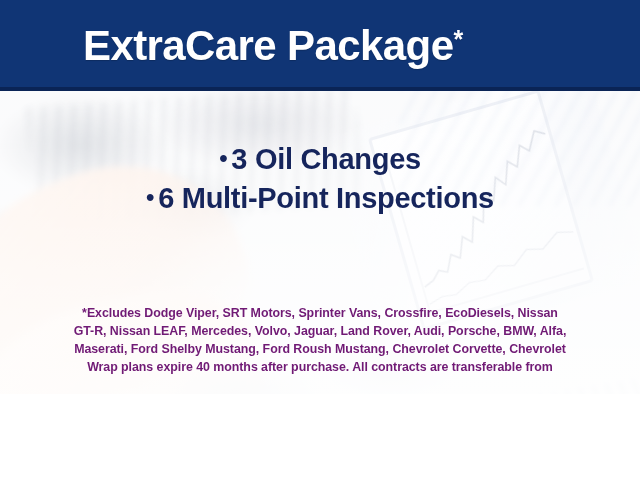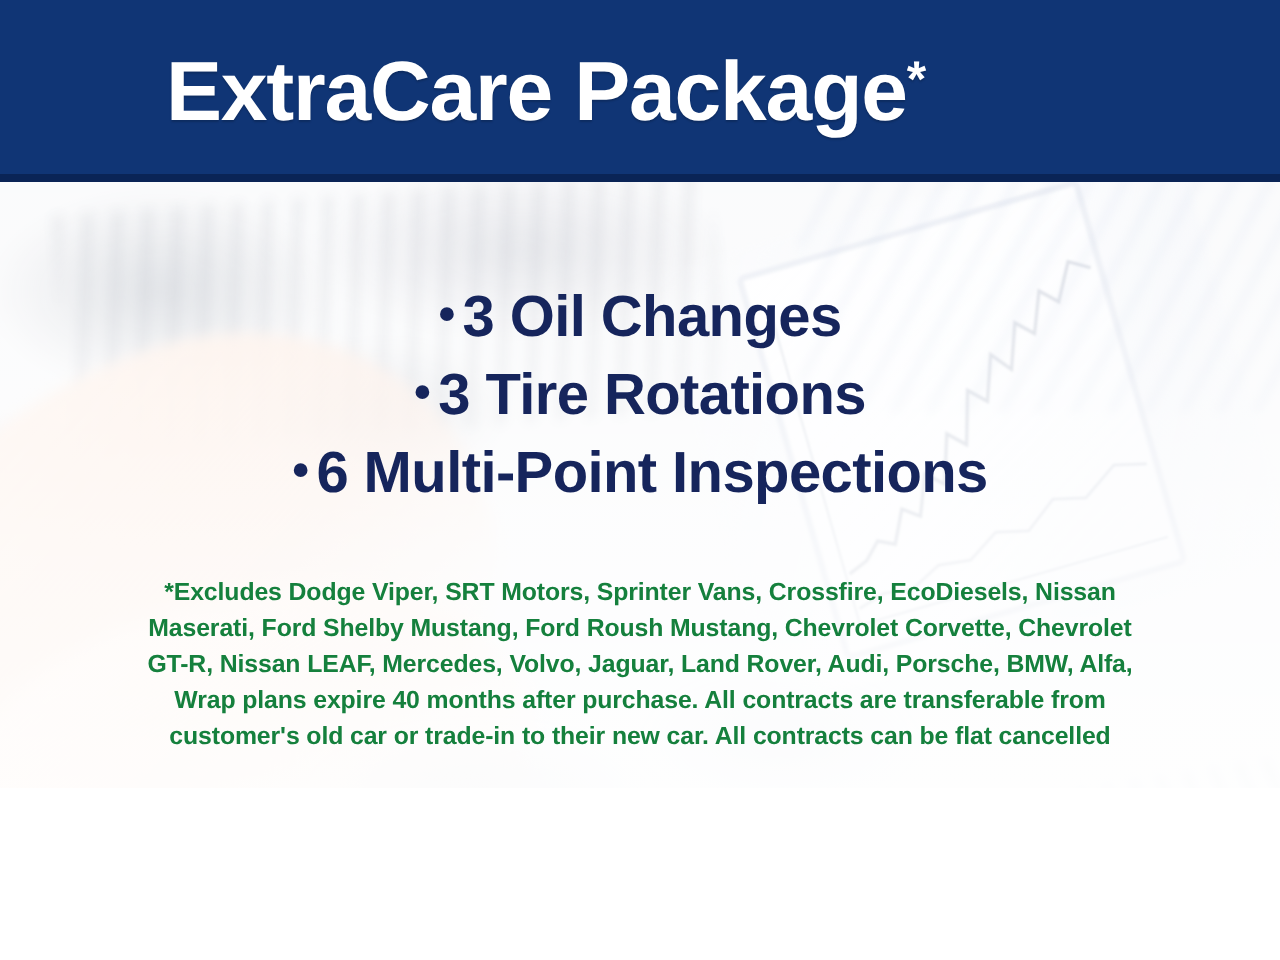--- a/index.html
+++ b/index.html
@@ -173,23 +173,23 @@
     white-space:nowrap;
   }
   .benefit-row .dot {
     font-size:24px;
     vertical-align:3px;
     margin-right:4px;
   }
 
   
   #fineprint {
-    position:absolute; left:38px; top:287px; width:564px;
+    position:absolute; left:38px; top:304px; width:564px;
     z-index:3;
-    color:#15803d;
+    color:#701a75;
     font-size:12.4px;
     font-weight:bold;
     line-height:18.1px;
     text-align:center;
     letter-spacing:-0.05px;
   }
   #fineprint .fp-line { white-space:nowrap; }
   #fineprint .fp-line.l1 { text-align:center; }
 </style>
 </head>
@@ -217,25 +217,23 @@
     <div class="bg-darkblob"></div>
     <div class="bg-wash"></div>
   </div>
 
   <div id="header-band">
     <div id="banner-title"><span>ExtraCare Package</span><span class="star">*</span></div>
   </div>
 
   <div id="benefits">
     <div class="benefit-row"><span class="dot">•</span><span>3 Oil Changes</span></div>
-    <div class="benefit-row"><span class="dot">•</span><span>3 Tire Rotations</span></div>
     <div class="benefit-row"><span class="dot">•</span><span>6 Multi-Point Inspections</span></div>
   </div>
 
   <div id="fineprint">
     <div class="fp-line l1">*Excludes Dodge Viper, SRT Motors, Sprinter Vans, Crossfire, EcoDiesels, Nissan</div>
+    <div class="fp-line">GT-R, Nissan LEAF, Mercedes, Volvo, Jaguar, Land Rover, Audi, Porsche, BMW, Alfa,</div>
     <div class="fp-line">Maserati, Ford Shelby Mustang, Ford Roush Mustang, Chevrolet Corvette, Chevrolet</div>
-    <div class="fp-line">GT-R, Nissan LEAF, Mercedes, Volvo, Jaguar, Land Rover, Audi, Porsche, BMW, Alfa,</div>
     <div class="fp-line">Wrap plans expire 40 months after purchase. All contracts are transferable from</div>
-    <div class="fp-line">customer's old car or trade-in to their new car. All contracts can be flat cancelled</div>
   </div>
 
 </div>
 
 </body></html>

